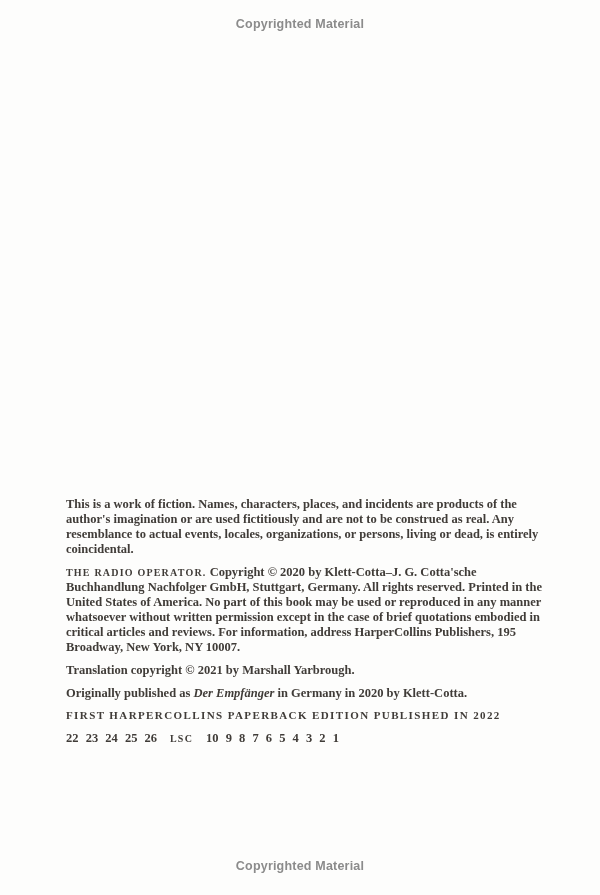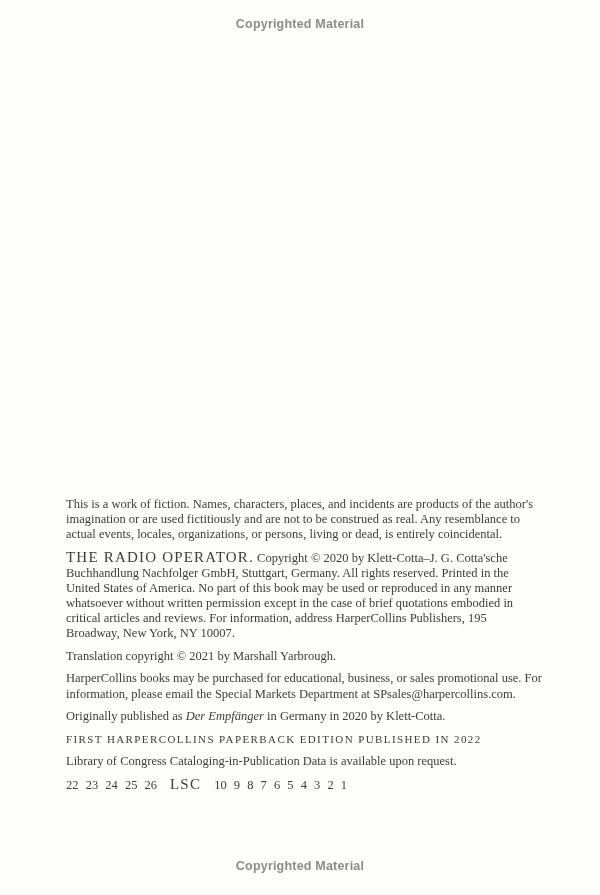--- a/index.html
+++ b/index.html
@@ -30,26 +30,27 @@
   .watermark.top { top: 17px; }
   .watermark.bottom { top: 859px; }
   .colophon {
     position: absolute;
     left: 66px;
     top: 497px;
     width: 476px;
     font-size: 12.5px;
     line-height: 15.1px;
     color: #403c38;
+    font-weight: bold;
   }
   .colophon p {
     margin: 0 0 7.5px 0;
   }
   .sc {
-    font-size: 15px;
+    font-size: 10px;
     letter-spacing: 1.2px;
   }
   .sc-line {
     font-size: 11px;
     letter-spacing: 1.4px;
   }
   .italic { font-style: italic; }
   .printers-key {
     word-spacing: 4px;
     white-space: nowrap;
@@ -65,27 +66,25 @@
   <div class="watermark top">Copyrighted Material</div>
 
   <main class="colophon">
 
     <p>This is a work of fiction. Names, characters, places, and incidents are products of the author's imagination or are used fictitiously and are not to be construed as real. Any resemblance to actual events, locales, organizations, or persons, living or dead, is entirely coincidental.</p>
 
     <p><span class="sc">THE RADIO OPERATOR.</span><span> Copyright © 2020 by Klett-Cotta–J. G. Cotta'sche Buchhandlung Nachfolger GmbH, Stuttgart, Germany. All rights reserved. Printed in the United States of America. No part of this book may be used or reproduced in any manner whatsoever without written permission except in the case of brief quotations embodied in critical articles and reviews. For information, address HarperCollins Publishers, 195 Broadway, New York, NY 10007.</span></p>
 
     <p>Translation copyright © 2021 by Marshall Yarbrough.</p>
 
-    <p>HarperCollins books may be purchased for educational, business, or sales promotional use. For information, please email the Special Markets Department at SPsales@harpercollins.com.</p>
 
     <p><span>Originally published as </span><span class="italic">Der Empfänger</span><span> in Germany in 2020 by Klett-Cotta.</span></p>
 
     <p class="sc-line">FIRST HARPERCOLLINS PAPERBACK EDITION PUBLISHED IN 2022</p>
 
-    <p>Library of Congress Cataloging-in-Publication Data is available upon request.</p>
 
 
     <p class="printers-key"><span class="seg">22 23 24 25 26</span><span class="seg gap sc">LSC</span><span class="seg gap">10 9 8 7 6 5 4 3 2 1</span></p>
 
   </main>
 
   <div class="watermark bottom">Copyrighted Material</div>
 
 </div>
 

